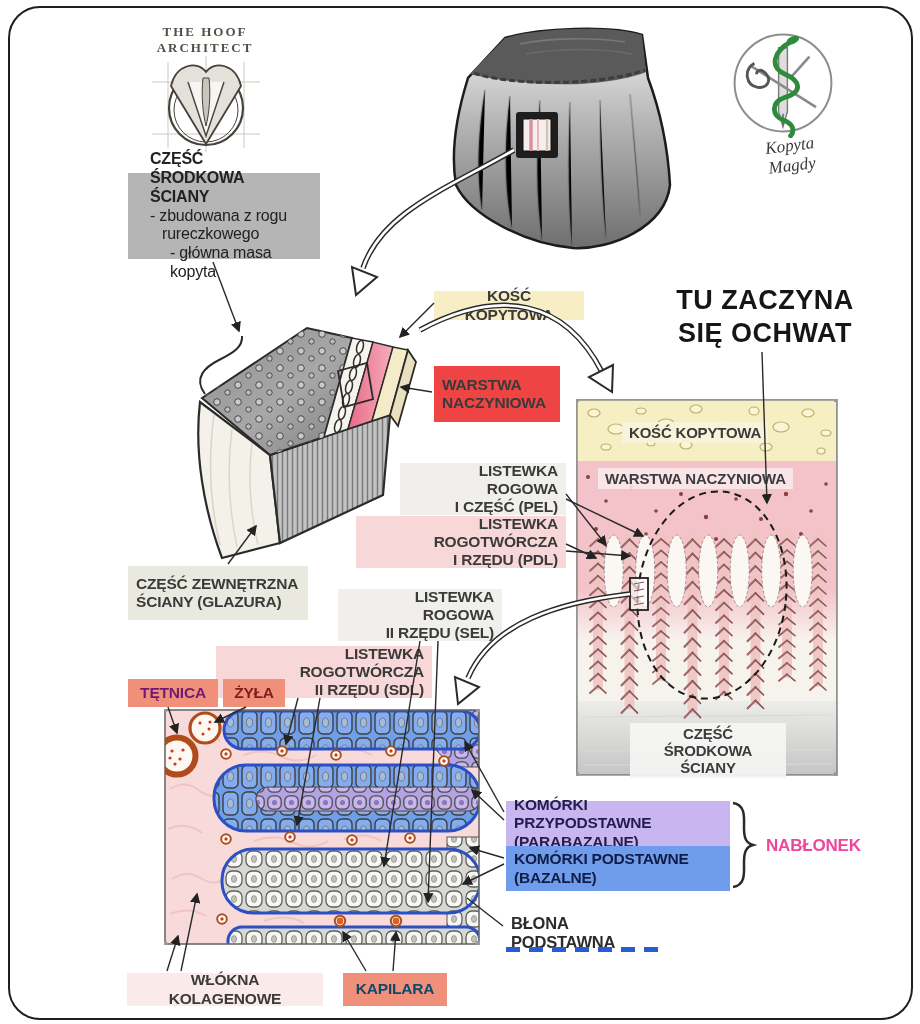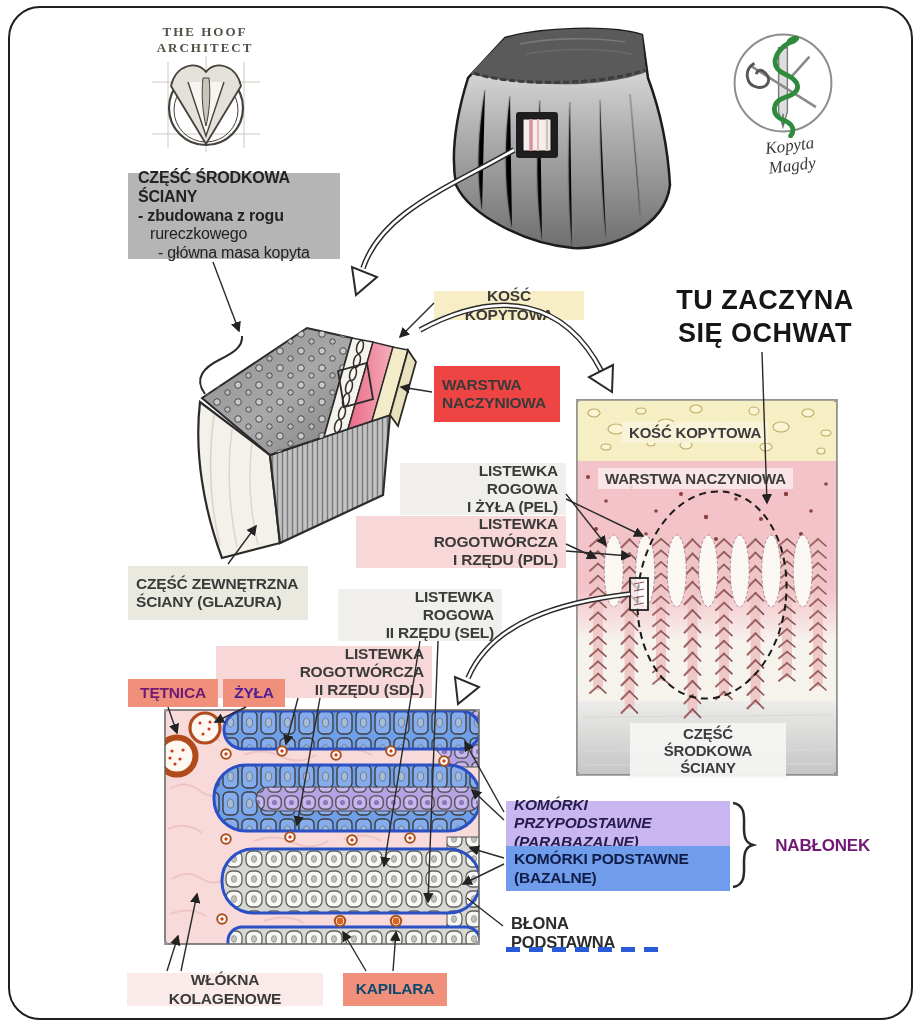--- a/index.html
+++ b/index.html
@@ -80,23 +80,23 @@
     </g>
     <g>
       <rect x="86" y="102" width="42" height="46" rx="3" fill="#1e1e1e"></rect>
       <rect x="93" y="109" width="28" height="32" fill="#f5eeea" stroke="#111" stroke-width="1"></rect>
       <line x1="101" y1="109" x2="101" y2="141" stroke="#d8909c" stroke-width="3.4"></line>
       <line x1="108" y1="109" x2="108" y2="141" stroke="#e8b8c0" stroke-width="2"></line>
       <line x1="117" y1="109" x2="117" y2="141" stroke="#cfc4bc" stroke-width="2.4"></line>
     </g>
   </svg>
 
-  <div class="lbl" style="left:128px;top:173px;width:212px;height:86px;background:#b5b5b5;color:#222;padding:4px 10px;">
+  <div class="lbl" style="left:128px;top:173px;width:192px;height:86px;background:#b5b5b5;color:#222;padding:4px 22px;">
     <div style="font-size:16px;">CZĘŚĆ ŚRODKOWA ŚCIANY</div>
-    <div style="font-weight:bold;font-size:16px;">- zbudowana z rogu</div>
+    <div style="font-weight:normal;font-size:16px;">- zbudowana z rogu</div>
     <div style="font-weight:normal;font-size:16px;padding-left:12px;">rureczkowego</div>
     <div style="font-weight:normal;font-size:16px;margin-left:20px;">- główna masa kopyta</div>
   </div>
 
   <svg style="left:170px;top:295px;" width="255" height="275" viewBox="0 0 255 275">
     <defs>
       <pattern id="dotsPat" width="21" height="17" patternUnits="userSpaceOnUse">
         <circle cx="5" cy="5" r="3.3" fill="#c9c9c9" stroke="#474747" stroke-width="1"></circle>
         <circle cx="15.5" cy="12.5" r="2.7" fill="#bdbdbd" stroke="#474747" stroke-width="1"></circle>
       </pattern>
@@ -158,38 +158,38 @@
     <div>ŚCIANY (GLAZURA)</div>
   </div>
 
   <div class="lbl center plain" style="left:640px;top:284px;width:250px;height:66px;font-size:27px;color:#161616;letter-spacing:0.5px;line-height:1.22;">
     <div>TU ZACZYNA</div>
     <div>SIĘ OCHWAT</div>
   </div>
 
   <div class="lbl right" style="left:400px;top:463px;width:166px;height:52px;background:#f0efeb;">
     <div>LISTEWKA ROGOWA</div>
-    <div>I ŻYŁA (PEL)</div>
+    <div>I CZĘŚĆ (PEL)</div>
   </div>
   <div class="lbl right" style="left:356px;top:516px;width:210px;height:52px;background:#f8d7d8;">
     <div>LISTEWKA ROGOTWÓRCZA</div>
     <div>I RZĘDU (PDL)</div>
   </div>
   <div class="lbl right" style="left:338px;top:589px;width:164px;height:52px;background:#f0efeb;">
     <div>LISTEWKA ROGOWA</div>
     <div>II RZĘDU (SEL)</div>
   </div>
   <div class="lbl right" style="left:216px;top:646px;width:216px;height:52px;background:#f8d7d8;">
     <div>LISTEWKA ROGOTWÓRCZA</div>
     <div>II RZĘDU (SDL)</div>
   </div>
   <div class="lbl center" style="left:128px;top:679px;width:90px;height:28px;background:#f0907a;color:#701a75;">
     <div>TĘTNICA</div>
   </div>
-  <div class="lbl center" style="left:223px;top:679px;width:62px;height:28px;background:#f0907a;color:#4c1d95;">
+  <div class="lbl center" style="left:223px;top:679px;width:62px;height:28px;background:#f0907a;color:#7f1d1d;">
     <div>ŻYŁA</div>
   </div>
 
   <svg style="left:576px;top:399px;" width="262" height="377" viewBox="0 0 262 377">
     <defs>
       <linearGradient id="pinkFade" x1="0" y1="0" x2="0" y2="1">
         <stop offset="0" stop-color="#f4c3c9"></stop>
           <stop offset="1" stop-color="#f7f3ee"></stop>
       </linearGradient>
       <linearGradient id="grayBand" x1="0" y1="0" x2="0" y2="1">
@@ -387,29 +387,29 @@
     </g>
     <rect x="1" y="1" width="314" height="234" fill="none" stroke="#6a6a6a" stroke-width="1.6"></rect>
     <g fill="#9a9a9a">
       <rect x="-1" y="-1" width="4" height="4"></rect>
         <rect x="312" y="-1" width="4" height="4"></rect>
       <rect x="-1" y="232" width="4" height="4"></rect>
         <rect x="312" y="232" width="4" height="4"></rect>
     </g>
   </svg>
 
-  <div class="lbl" style="left:506px;top:801px;width:224px;height:45px;background:#c9b6f0;color:#241b4e;font-style:italic;">
+  <div class="lbl" style="left:506px;top:801px;width:224px;height:45px;background:#c9b6f0;color:#241b4e;">
     <div>KOMÓRKI PRZYPODSTAWNE</div>
     <div>(PARABAZALNE)</div>
   </div>
   <div class="lbl" style="left:506px;top:846px;width:224px;height:45px;background:#6f9ceb;color:#101c46;">
     <div>KOMÓRKI PODSTAWNE</div>
     <div>(BAZALNE)</div>
   </div>
-  <div class="lbl plain" style="left:758px;top:832px;width:120px;height:28px;font-size:17px;color:#701a75;text-align:right;">
+  <div class="lbl plain" style="left:758px;top:832px;width:120px;height:28px;font-size:17px;color:#ec4899;">
     <div>NABŁONEK</div>
   </div>
   <div class="lbl plain" style="left:503px;top:921px;width:170px;height:24px;font-size:16.5px;color:#2c2c2c;">
     <div>BŁONA PODSTAWNA</div>
   </div>
   <div style="position:absolute;left:506px;top:947px;width:158px;height:4.5px;z-index:20;
               background:repeating-linear-gradient(90deg,#2a5bd7 0 14px,transparent 14px 23px);"></div>
   <div class="lbl center" style="left:127px;top:973px;width:196px;height:33px;background:#fbeaea;">
     <div>WŁÓKNA KOLAGENOWE</div>
   </div>

